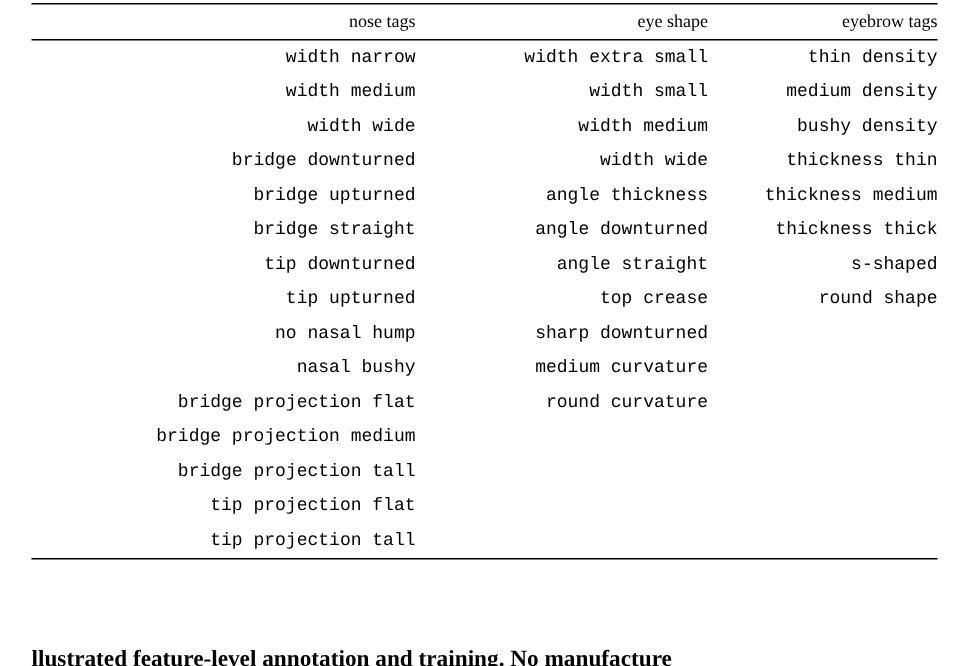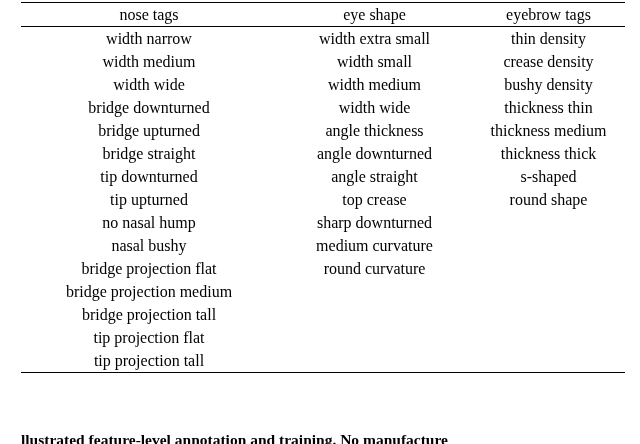--- a/index.html
+++ b/index.html
@@ -34,23 +34,23 @@
   table.tagtable {
     border-collapse: collapse;
     width: 604px;
     table-layout: fixed;
   }
 
   table.tagtable td,
   table.tagtable th {
     padding: 0;
     margin: 0;
-    text-align: center;
+    text-align: right;
     vertical-align: baseline;
-    font-size: 16px;
+    font-size: 12px;
     line-height: 23px;
     font-weight: normal;
     white-space: nowrap;
   }
 
   .rule-top {
     height: 0;
     border-top: 1.6px solid #000;
     width: 604px;
   }
@@ -72,20 +72,21 @@
     padding-top: 2px;
     padding-bottom: 2px;
   }
 
   .col1 { width: 256px; }
   .col2 { width: 195px; }
   .col3 { width: 153px; }
 
   .body-row td {
     height: 23px;
+    font-family: Liberation Mono, monospace;
   }
 
   .caption {
     position: absolute;
     left: 21px;
     top: 430px;
     width: 604px;
     font-size: 15.5px;
     line-height: 19px;
     font-weight: bold;
@@ -127,21 +128,21 @@
       </colgroup>
       <tbody>
         <tr class="body-row">
           <td>width narrow</td>
           <td>width extra small</td>
           <td>thin density</td>
         </tr>
         <tr class="body-row">
           <td>width medium</td>
           <td>width small</td>
-          <td>crease density</td>
+          <td>medium density</td>
         </tr>
         <tr class="body-row">
           <td>width wide</td>
           <td>width medium</td>
           <td>bushy density</td>
         </tr>
         <tr class="body-row">
           <td>bridge downturned</td>
           <td>width wide</td>
           <td>thickness thin</td>

